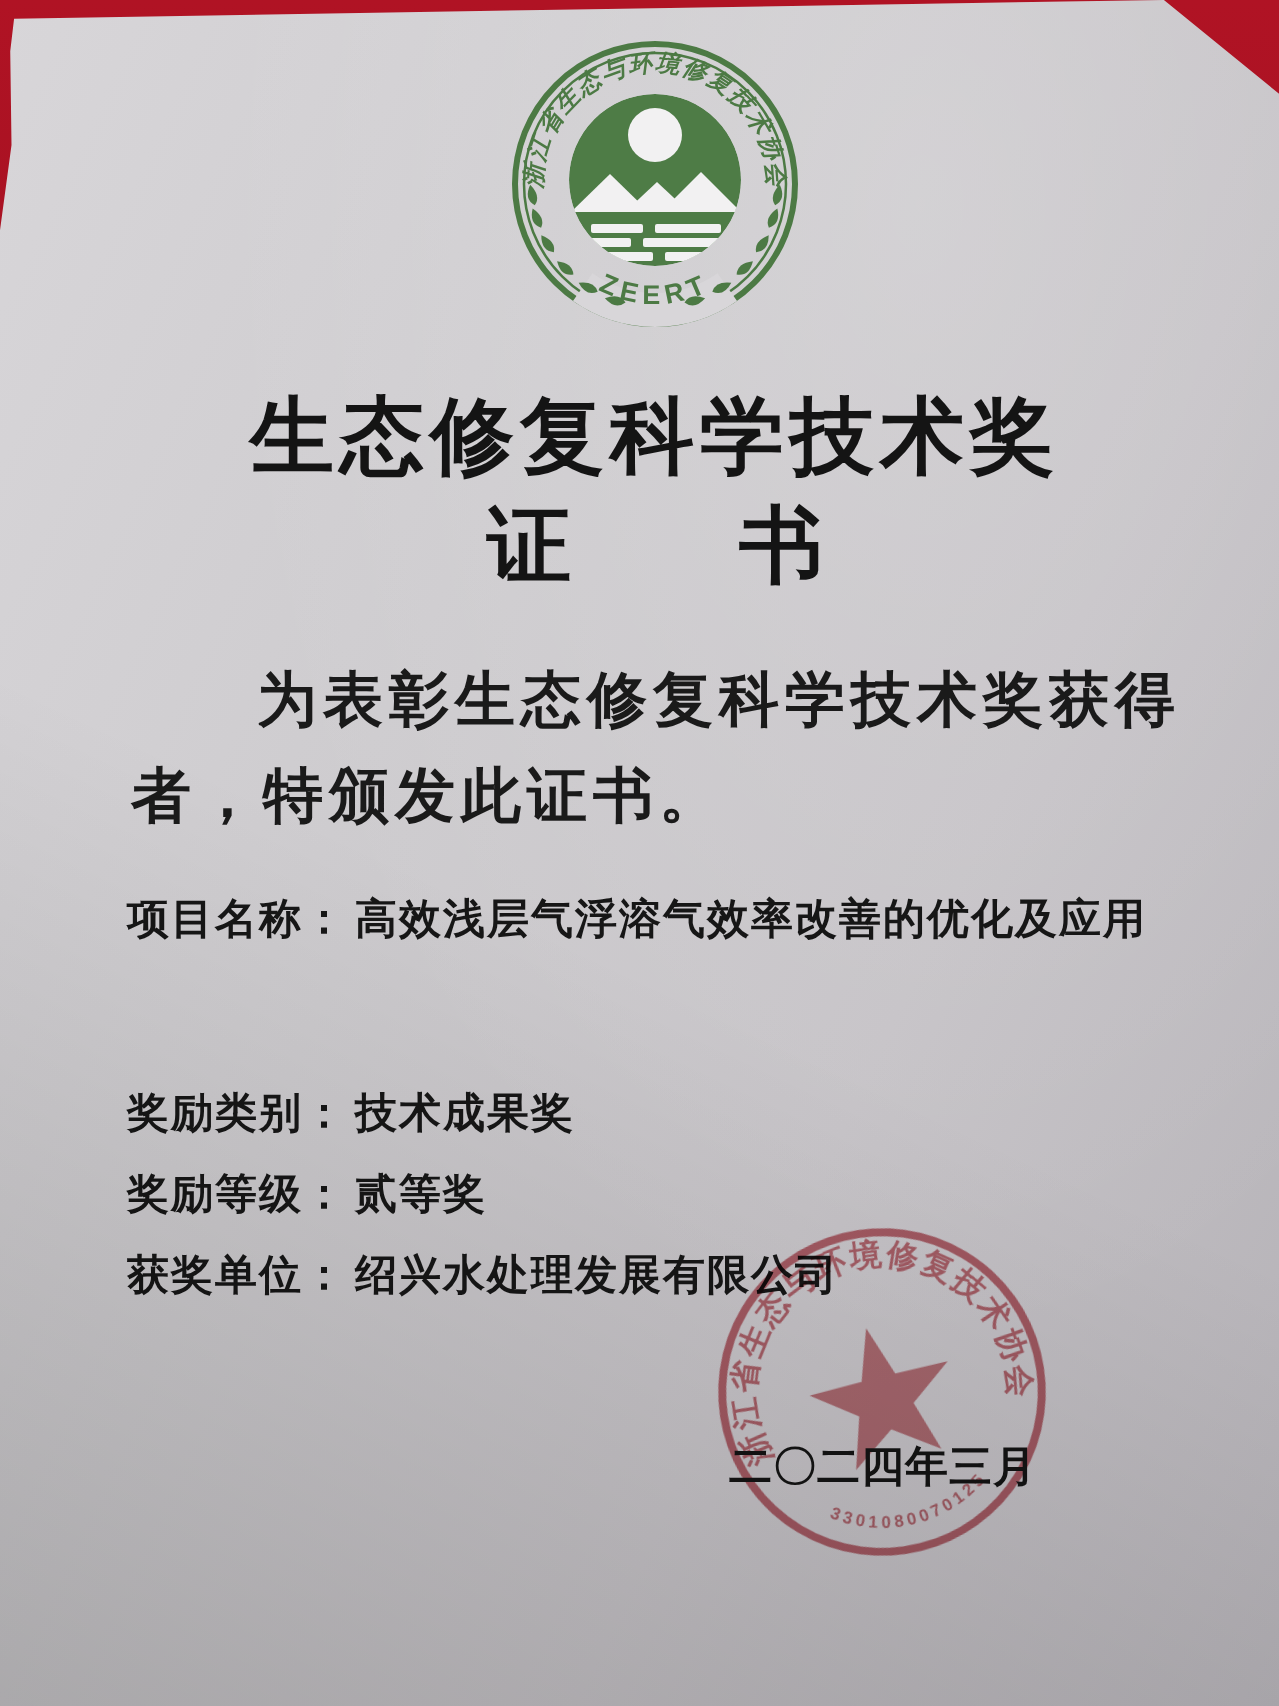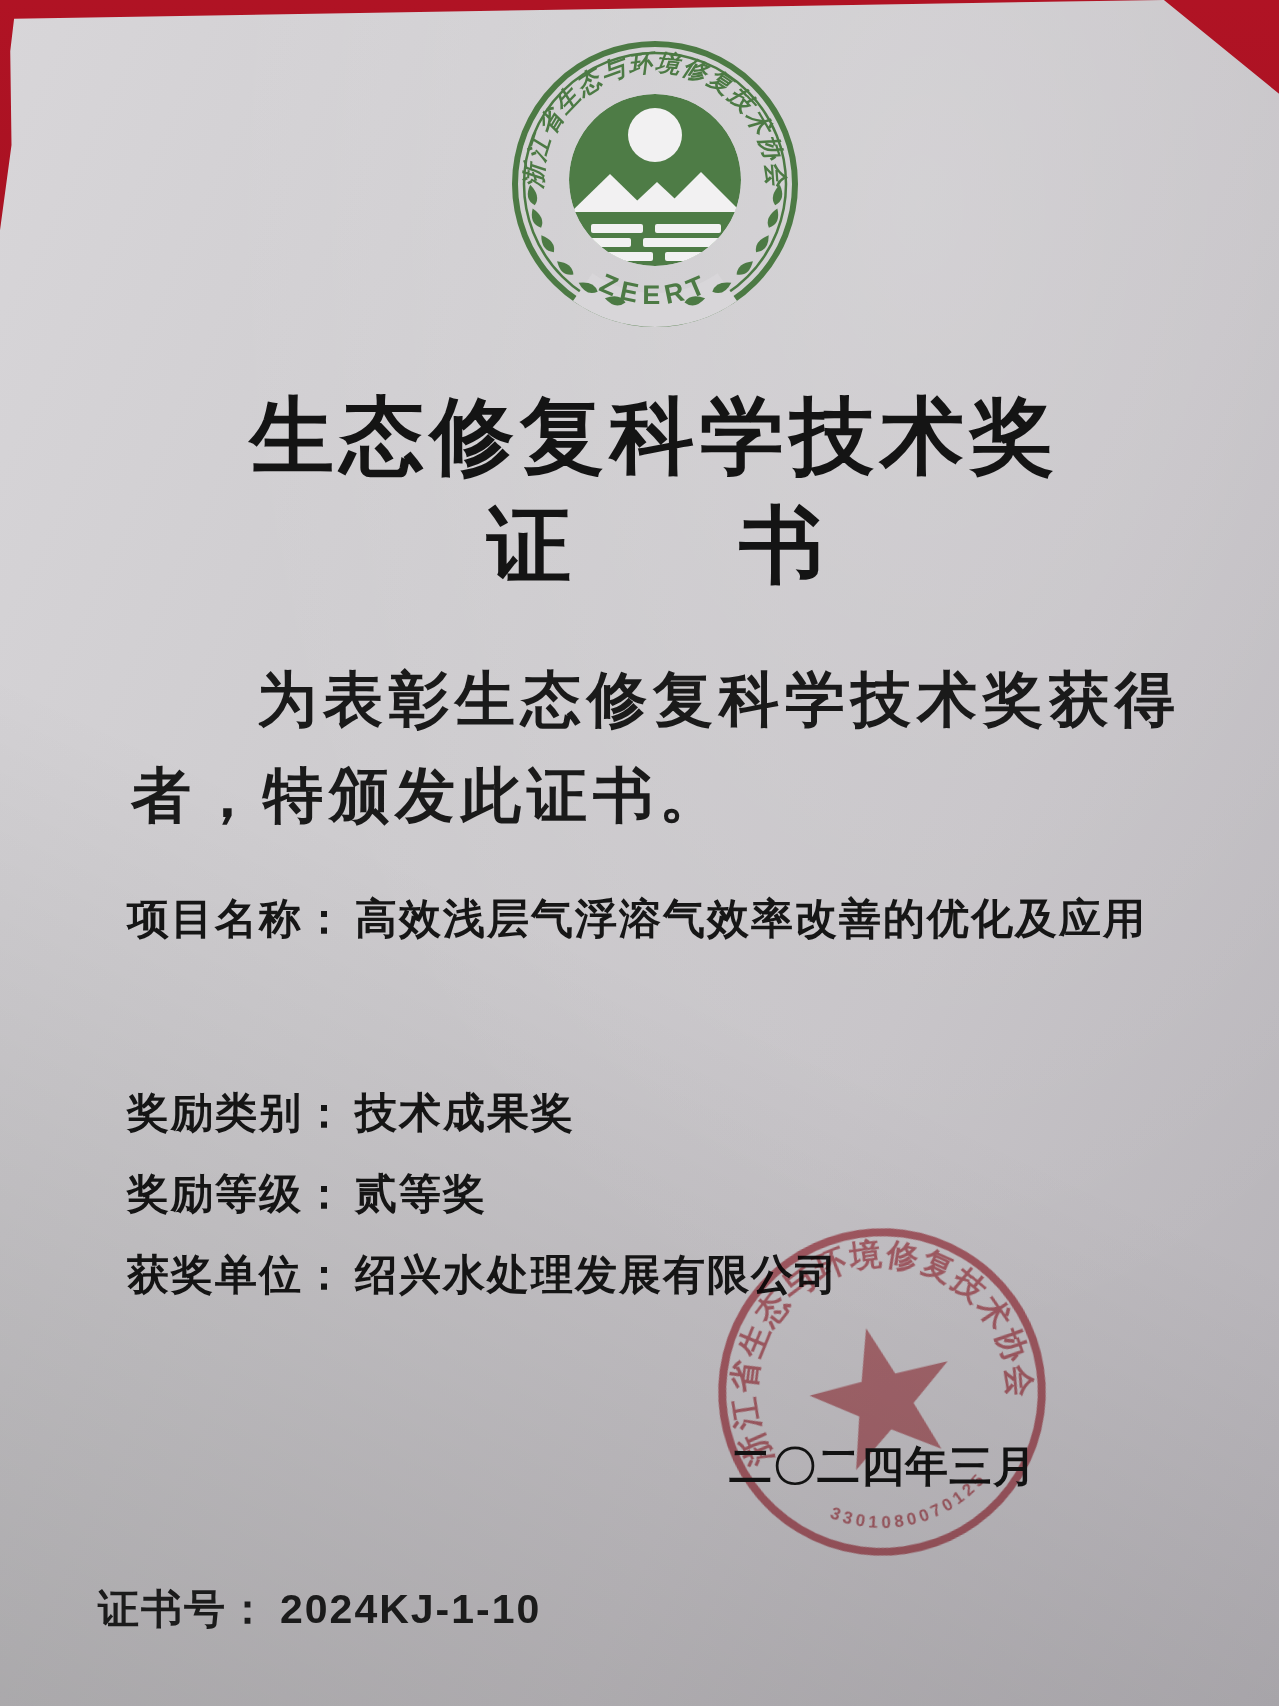--- a/index.html
+++ b/index.html
@@ -161,18 +161,15 @@
     </text>
     <polygon fill="#d0747b" points="150,92 165.3,137 212.8,137.6 174.7,166 188.8,211.4 150,184 111.2,211.4 125.3,166 87.2,137.6 134.7,137"></polygon>
     <path id="stampBottomArc" d="M 58.1 227.1 A 120 120 0 0 0 241.9 227.1" fill="none"></path>
     <text font-size="15" font-weight="700" fill="#cb646d" letter-spacing="3.5" font-family="Liberation Sans, DejaVu Sans, sans-serif">
       <textPath href="#stampBottomArc" startOffset="50%" text-anchor="middle">3301080070125</textPath>
     </text>
   </svg>
 
   <div class="date-line">二〇二四年三月</div>
 
-  <div class="footer-line">
-    <span class="cert-no-label">证书号：</span><span class="cert-no-value">2024KJ-1-10</span>
-  </div>
 
   <div class="shade"></div>
 </div>
 
 </body></html>

